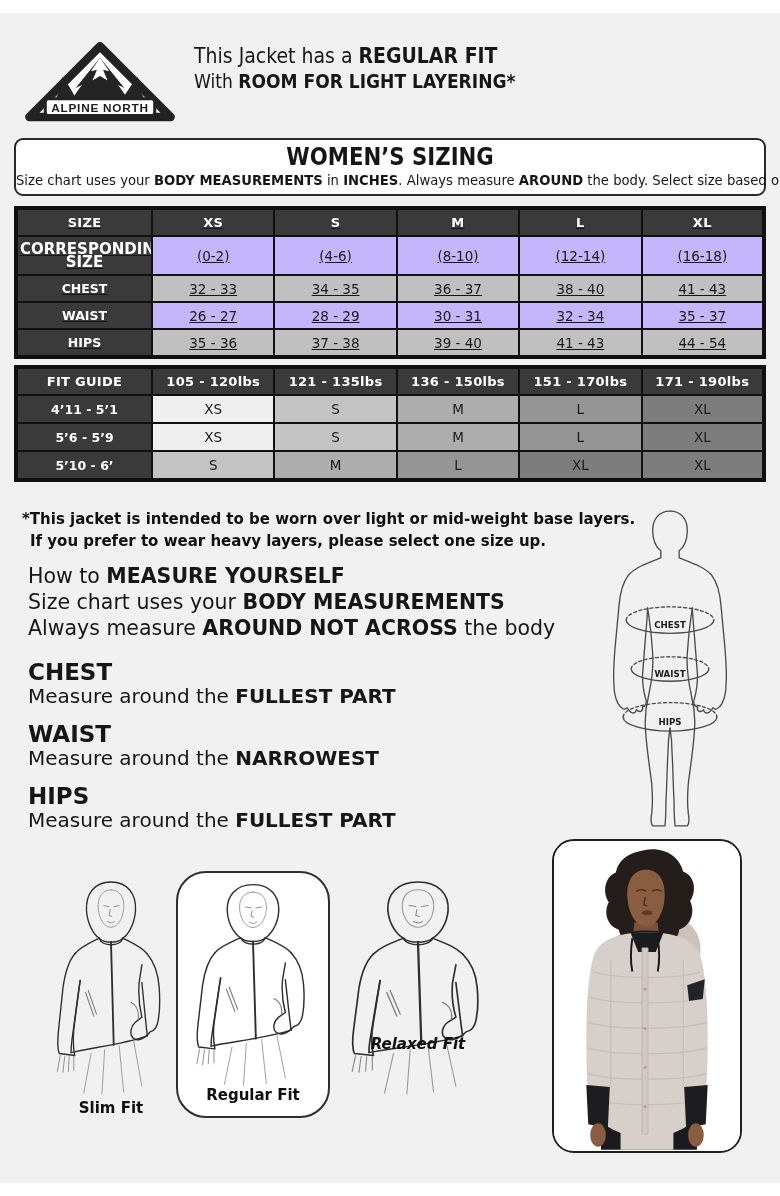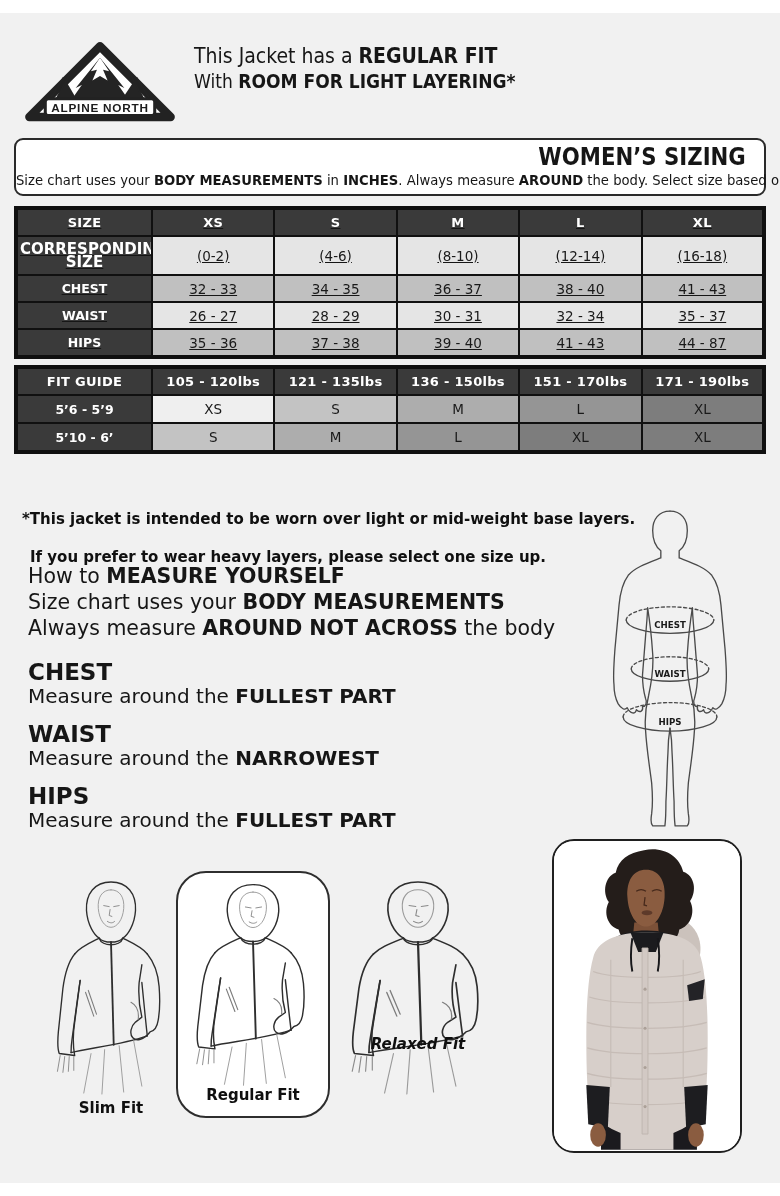--- a/index.html
+++ b/index.html
@@ -13,43 +13,43 @@
   .head-text{left:194px;top:40px;width:570px;}
   .cx{display:inline-block;transform:scaleX(.82);transform-origin:left center;white-space:nowrap;}
   .cxc{display:inline-block;transform:scaleX(.85);transform-origin:center center;white-space:nowrap;}
   h1.title{margin:0;font-size:33px;line-height:40px;font-weight:700;letter-spacing:.5px;color:#121212;}
   .sub1{font-size:21px;line-height:26px;margin-top:3px;}
   .sub2{font-size:19px;line-height:24px;}
   .sub1 b,.sub2 b{font-weight:700;}
 
   
   .sizing-box{left:14px;top:138px;width:752px;height:58px;background:#ffffff;border:2px solid #2a2a2a;
-              border-radius:9px;box-sizing:border-box;text-align:right;}
+              border-radius:9px;box-sizing:border-box;text-align:center;}
   .sizing-title{font-size:25px;font-weight:700;line-height:30px;margin-top:2px;}
   .sizing-desc{font-size:13.2px;line-height:17px;white-space:nowrap;}
 
   
   table.tbl{border-collapse:collapse;table-layout:fixed;width:752px;background:#101010;border:4px solid #101010;}
   .tbl th,.tbl td{border:2px solid #101010;text-align:center;vertical-align:middle;padding:0 2px;overflow:hidden;}
   .tbl .dark{background:#3a3a3a;color:#ffffff;font-weight:700;}
   .tbl thead th{height:25px;font-size:13px;letter-spacing:.3px;}
   .tbl td.val{font-size:13.5px;color:#191919;height:25px;}
   .size-tbl tr.r0 th,.size-tbl tr.r0 td{height:37px;}
   .size-tbl tr.r0 th{font-size:15px;line-height:13px;}
-  .bg-light{background:#e5e5e5;}
+  .bg-light{background:#c4b5fd;}
   .bg-gray{background:#c0c0c0;margin-left:23px;}
   .fit-tbl td.val{height:26px;}
   .fit-tbl tbody th{font-size:12.5px;}
   .size-tbl tbody th{font-size:12.5px;}
   .tbl-1{left:14px;top:206px;text-decoration:underline;}
   .tbl-2{left:14px;top:365px;}
 
   
   .note{left:22px;top:508px;font-size:15px;font-weight:700;line-height:22px;color:#101010;}
-  .note .l2{margin-left:8px;margin-top:16px;}
+  .note .l2{margin-left:8px;}
   .measure-intro{left:28px;top:563px;font-size:20.5px;line-height:26px;}
   .m-sec-heading{font-size:23px;font-weight:700;line-height:24px;}
   .m-sec-line{font-size:20px;line-height:24px;}
   .sec-chest{left:28px;top:660px;}
   .sec-waist{left:28px;top:722px;}
   .sec-hips{left:28px;top:784px;}
 
   
   .body-diagram{left:582px;top:506px;width:176px;height:326px;}
 
@@ -143,21 +143,21 @@
           <td class="val bg-light">30 - 31</td>
           <td class="val bg-light">32 - 34</td>
           <td class="val bg-light">35 - 37</td>
         </tr>
         <tr class="r3">
           <th class="dark">HIPS</th>
           <td class="val bg-gray">35 - 36</td>
           <td class="val bg-gray">37 - 38</td>
           <td class="val bg-gray">39 - 40</td>
           <td class="val bg-gray">41 - 43</td>
-          <td class="val bg-gray">44 - 87</td>
+          <td class="val bg-gray">44 - 54</td>
         </tr>
       </tbody>
   </table>
 
   <table class="abs tbl fit-tbl tbl-2">
     <colgroup>
         <col style="width:136px">
         <col>
         <col>
         <col>
@@ -168,20 +168,28 @@
         <tr>
           <th class="dark">FIT GUIDE</th>
           <th class="dark">105 - 120lbs</th>
           <th class="dark">121 - 135lbs</th>
           <th class="dark">136 - 150lbs</th>
           <th class="dark">151 - 170lbs</th>
           <th class="dark">171 - 190lbs</th>
         </tr>
       </thead>
     <tbody>
+        <tr class="r0">
+          <th class="dark">4’11 - 5’1</th>
+          <td class="val" style="background: rgb(239, 239, 239);">XS</td>
+          <td class="val" style="background: rgb(195, 195, 195);">S</td>
+          <td class="val" style="background: rgb(173, 173, 173);">M</td>
+          <td class="val" style="background: rgb(149, 149, 149);">L</td>
+          <td class="val" style="background: rgb(125, 125, 125);">XL</td>
+        </tr>
         <tr class="r2">
           <th class="dark">5’6 - 5’9</th>
           <td class="val" style="background: rgb(239, 239, 239);">XS</td>
           <td class="val" style="background: rgb(195, 195, 195);">S</td>
           <td class="val" style="background: rgb(173, 173, 173);">M</td>
           <td class="val" style="background: rgb(149, 149, 149);">L</td>
           <td class="val" style="background: rgb(125, 125, 125);">XL</td>
         </tr>
         <tr class="r3">
           <th class="dark">5’10 - 6’</th>

